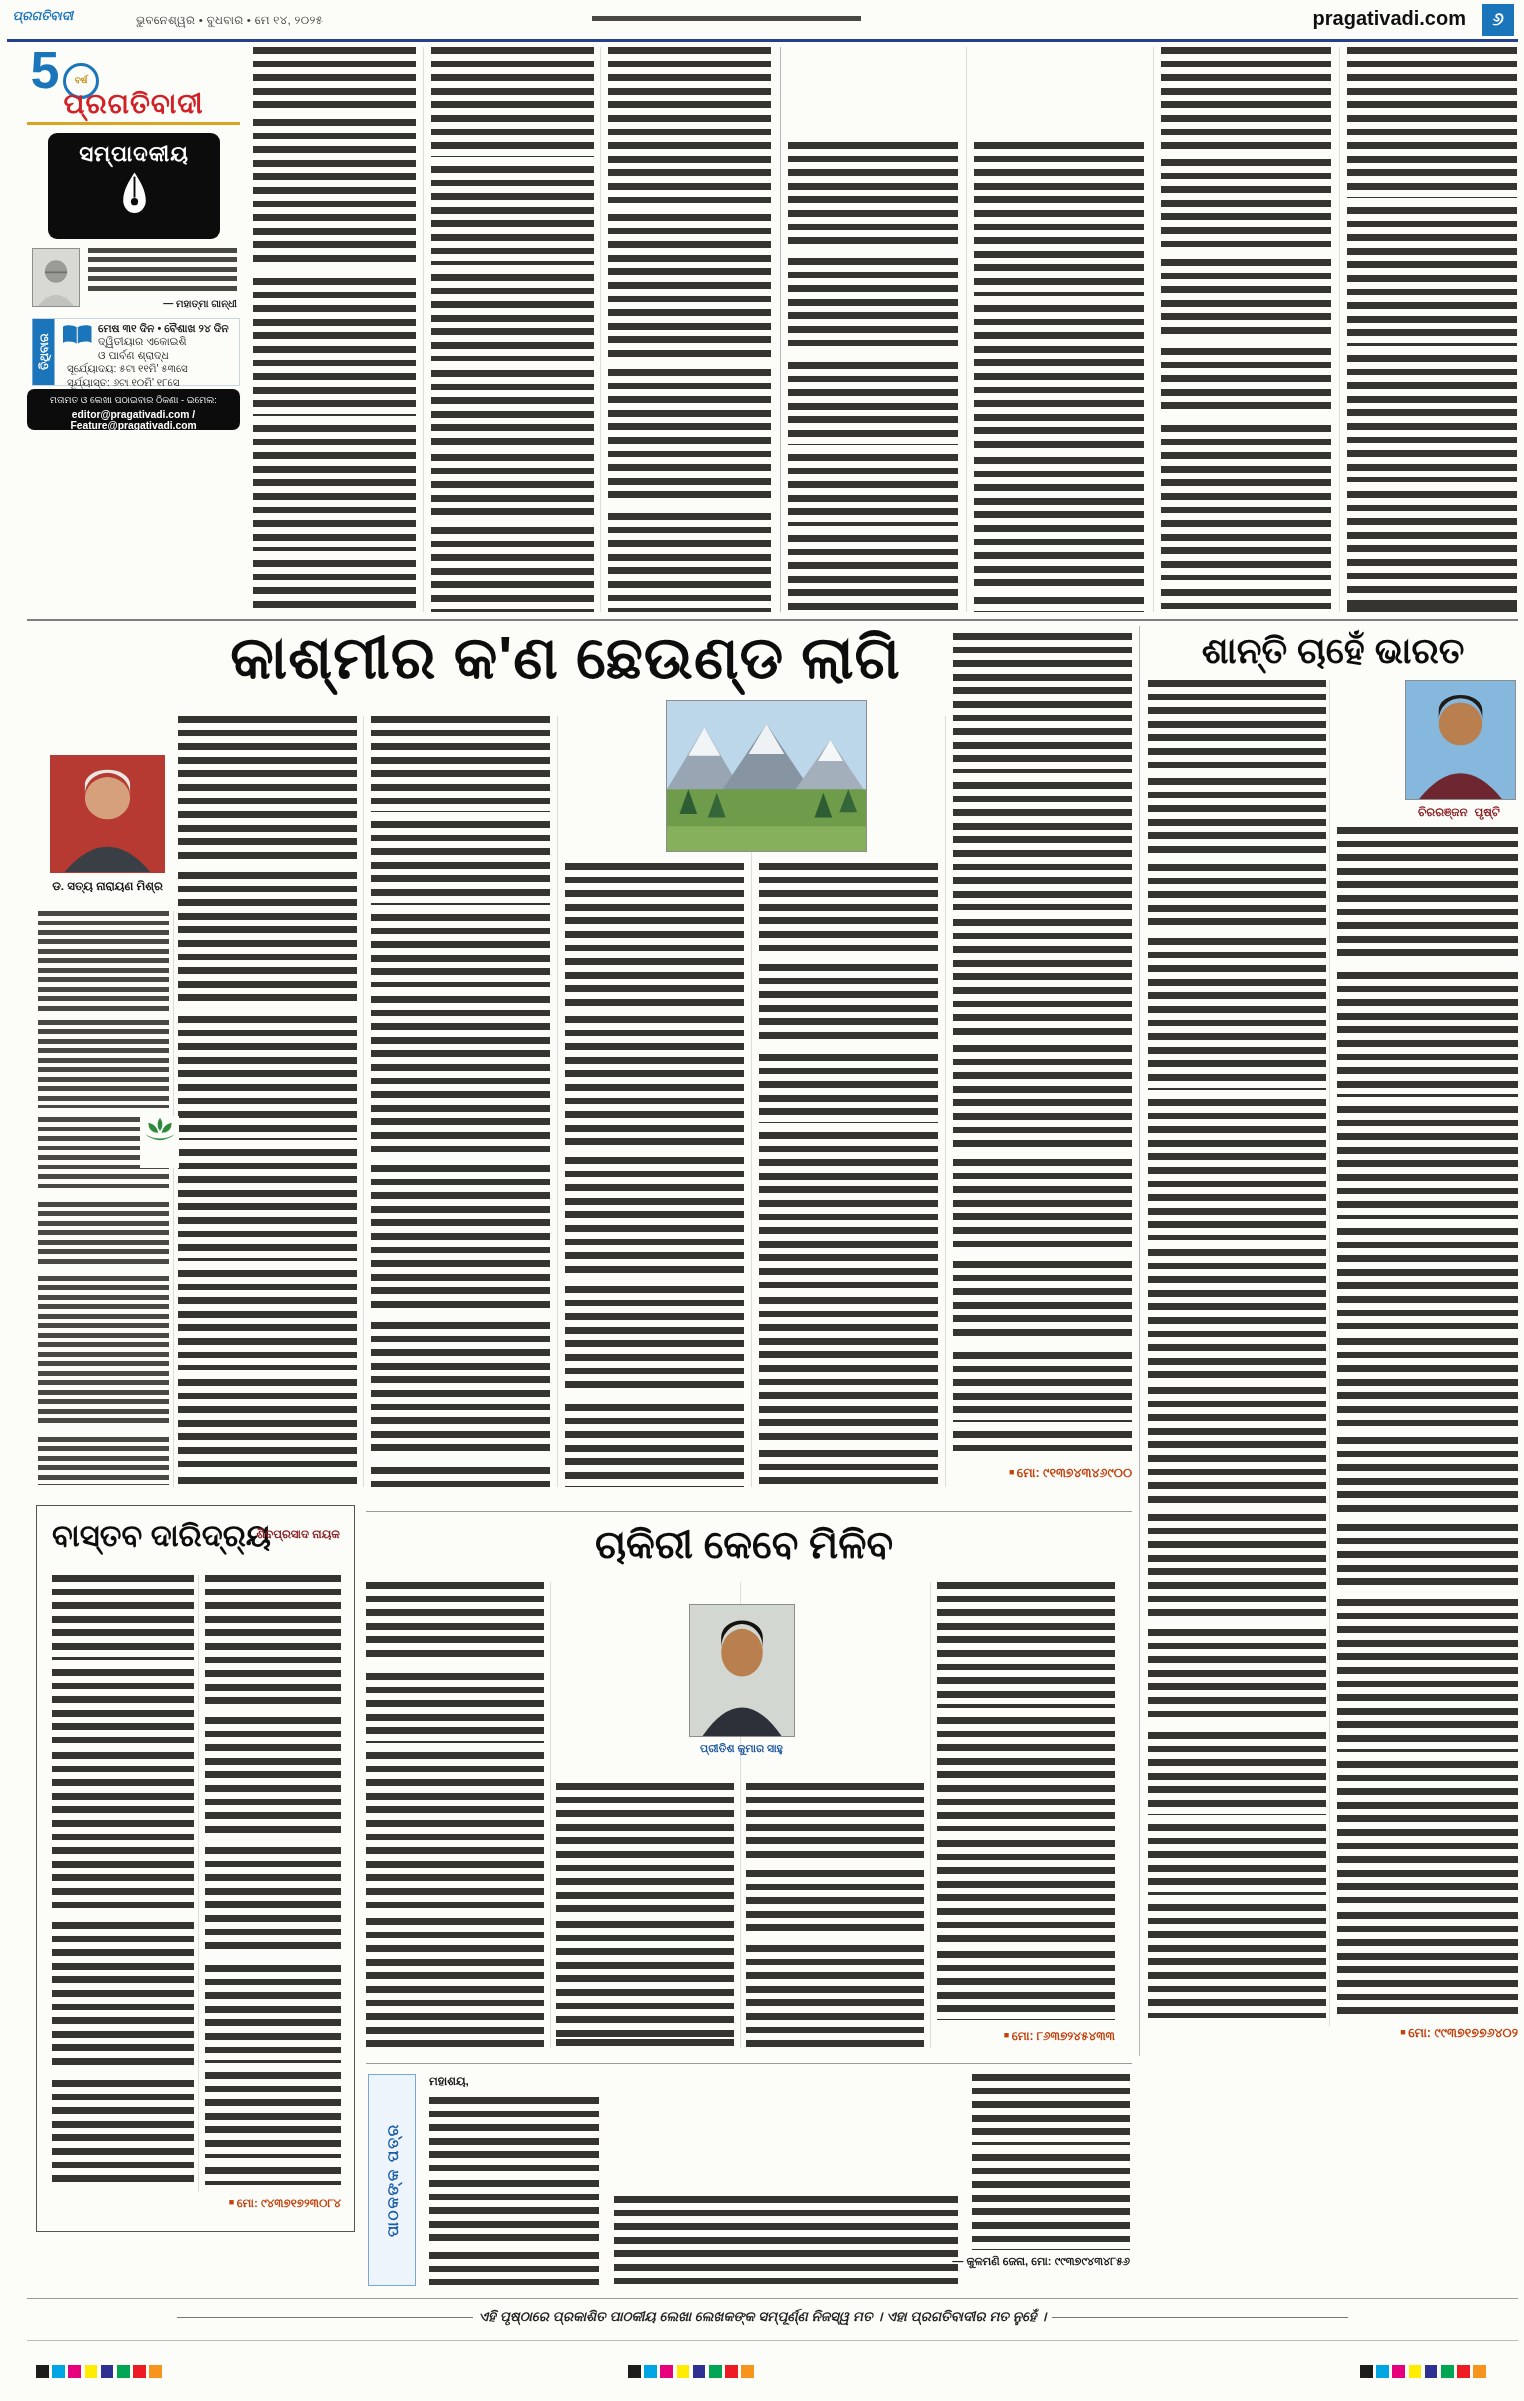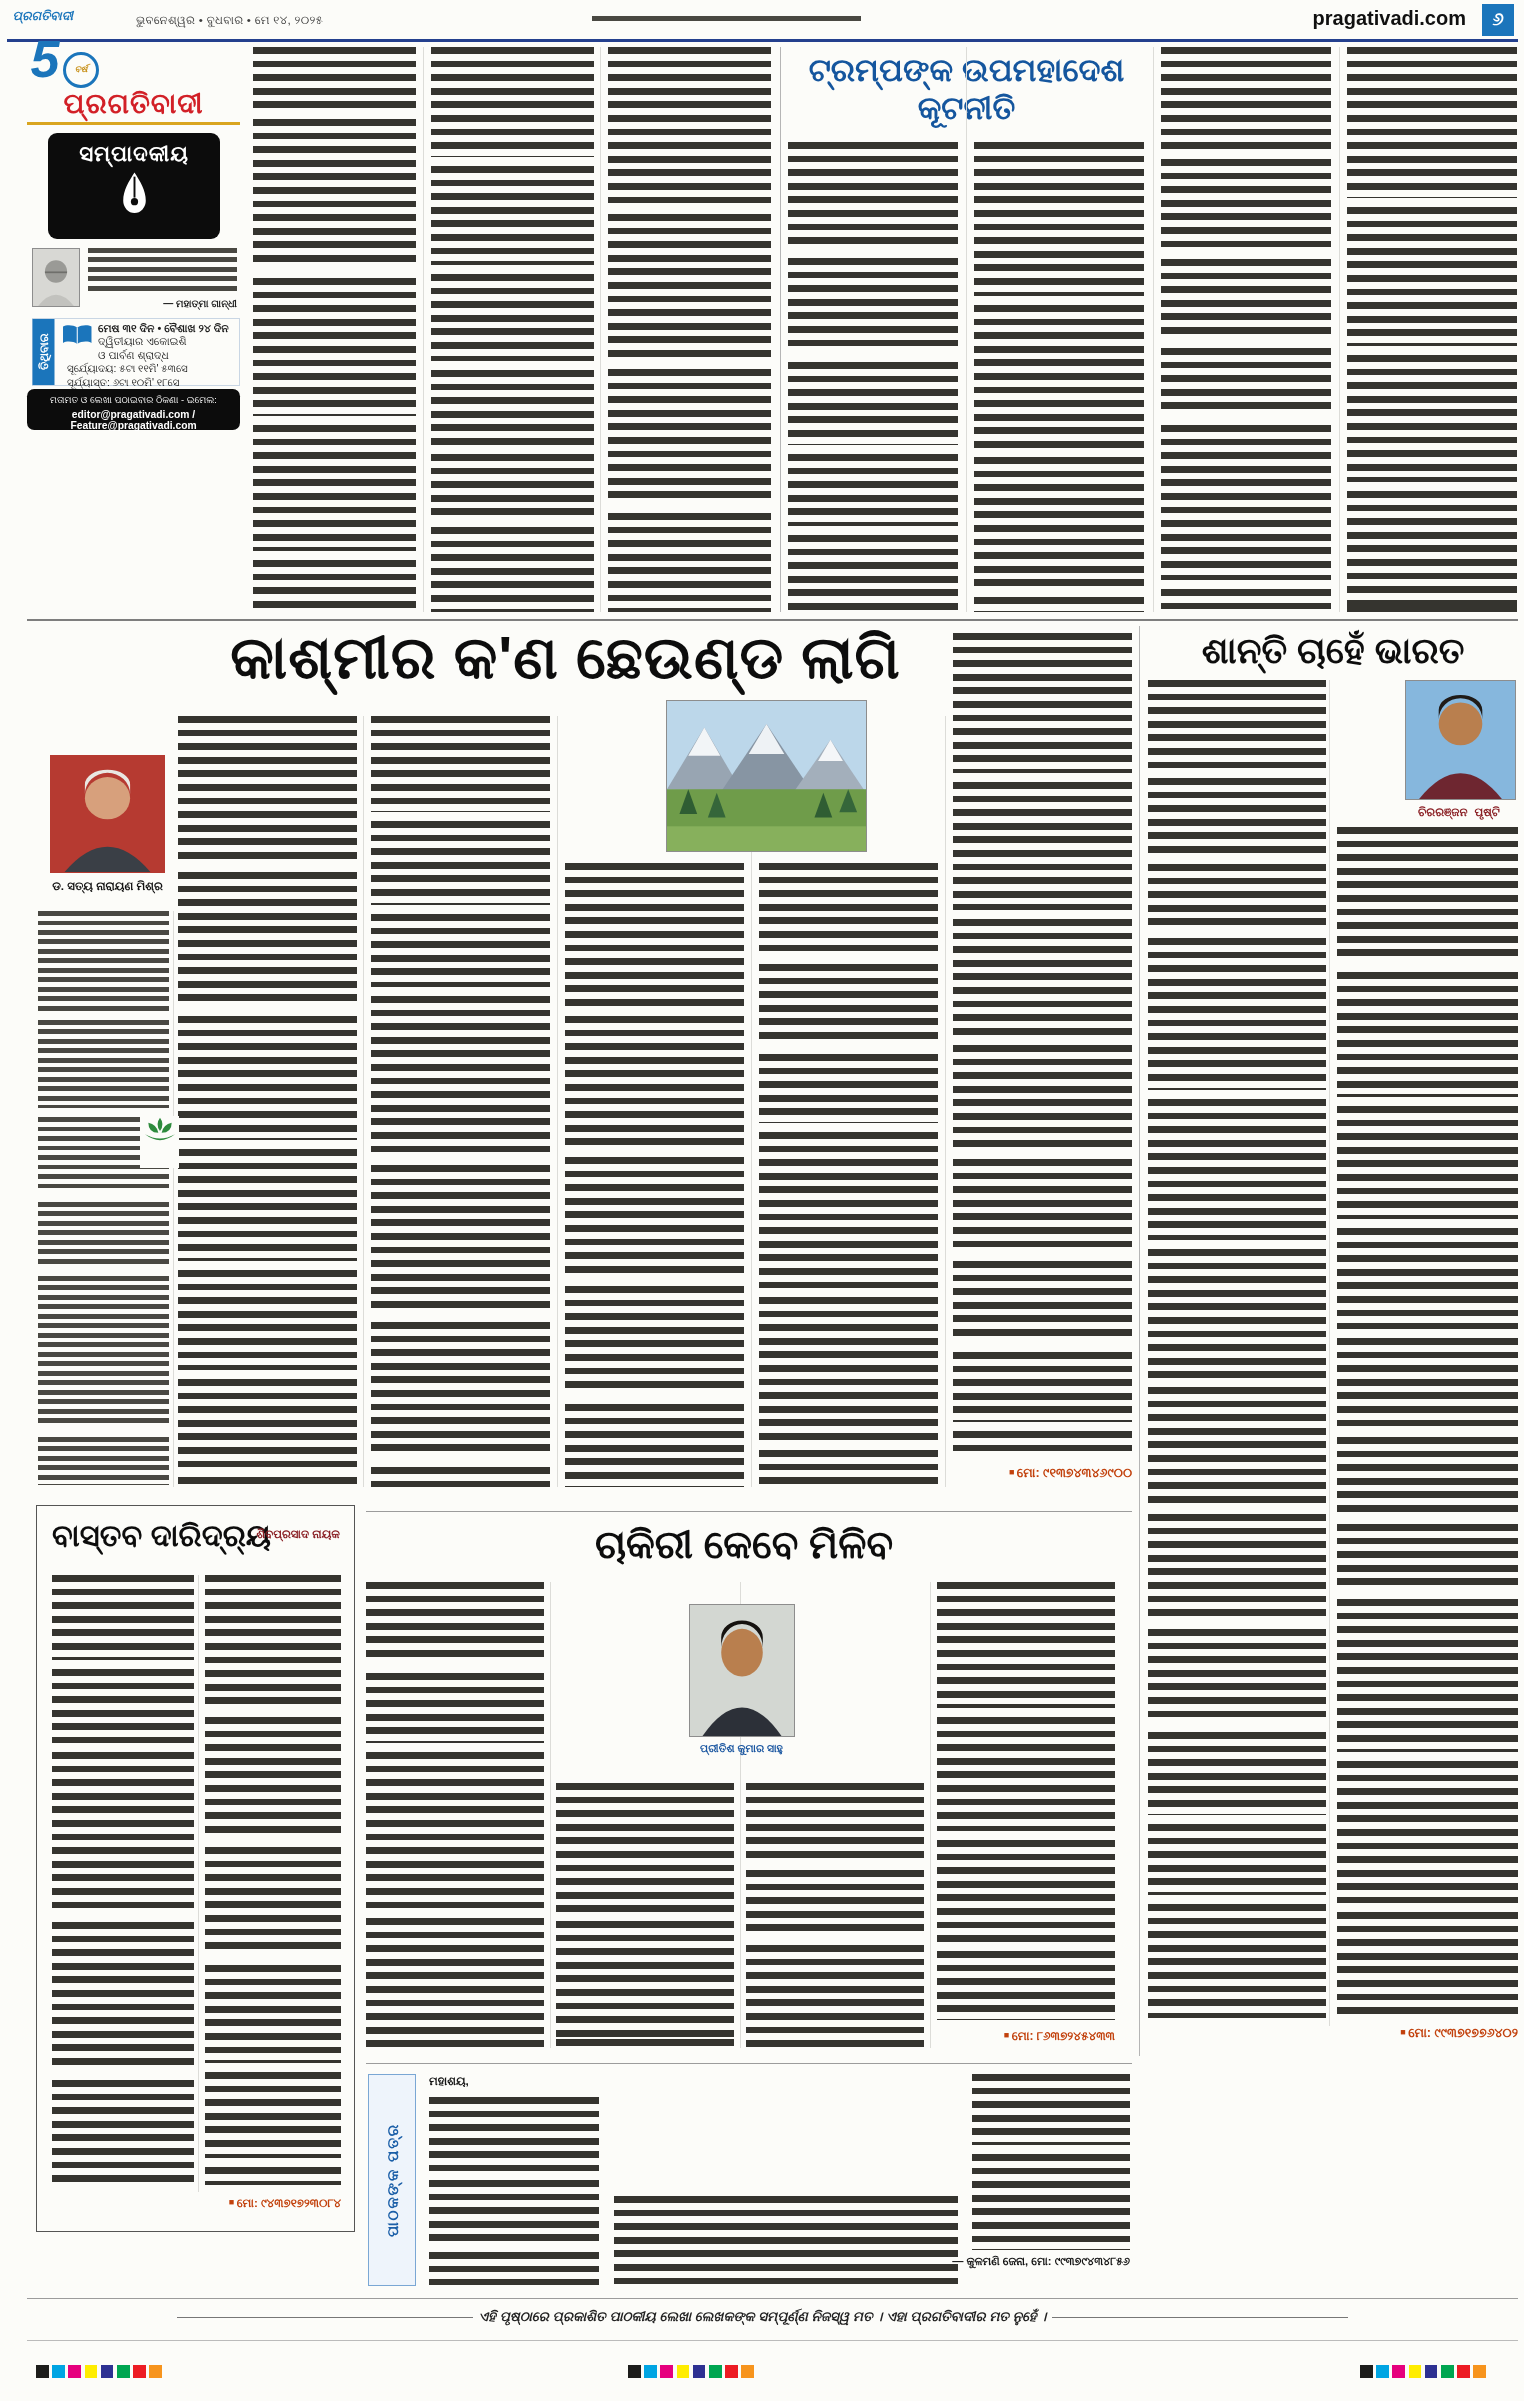--- a/index.html
+++ b/index.html
@@ -68,21 +68,21 @@
 
   <div class="abs" style="left:0;top:0;width:1525px;height:39px;">
     <span class="mini-logo">ପ୍ରଗତିବାଦୀ</span>
     <span class="dateline">ଭୁବନେଶ୍ୱର • ବୁଧବାର • ମେ ୧୪, ୨୦୨୫</span>
     <span class="abs greek small" style="left:592px;top:16px;width:269px;height:7.2px;"></span>
     <span class="site">pragativadi.com</span>
     <span class="pagebox">୬</span>
   </div>
   <div class="abs topline"></div>
 
-  <div class="abs" style="left:30.5px;top:39px;width:213px;height:41px;font-style:italic;">
+  <div class="abs" style="left:30.5px;top:50px;width:213px;height:41px;">
     <span class="five">5</span><span class="ring"><span class="ring-txt">ବର୍ଷ</span></span>
   </div>
   <div class="abs logo-text" style="left:27px;top:88px;width:213px;">ପ୍ରଗତିବାଦୀ</div>
   <div class="abs gold-rule" style="left:27px;top:122px;width:213px;"></div>
 
   <div class="abs ed-badge" style="left:48px;top:133px;width:172px;height:106px;">
     <div class="ed-title">ସମ୍ପାଦକୀୟ</div>
     <svg viewBox="0 0 48 62" width="39" height="50" style="margin-top:3.6px;">
       <path d="M24 2 C31 13 38 24 38 37 A14 15 0 1 1 10 37 C10 24 17 13 24 2 Z" fill="#ffffff"></path>
       <circle cx="24" cy="38" r="4.5" fill="#0c0c0c"></circle>
@@ -155,24 +155,20 @@
       <div class="greek" style="height: 146px;"></div>
       <div style="height: 9px;"></div>
       <div class="greek" style="height: 135px;"></div>
       <div style="height: 9px;"></div>
       <div class="greek" style="height: 100px;"></div>
     </div>
   <div class="vrule-light" style="left:423px;top:47px;height:565px;"></div>
   <div class="vrule-light" style="left:600px;top:47px;height:565px;"></div>
   <div class="vrule" style="left:780px;top:47px;height:565px;"></div>
 
-  <div class="abs h-trump" style="left:788px;top:52px;width:357px;height:81px;">
-    <div>ଟ୍ରମ୍ପଙ୍କ ଉପମହାଦେଶ</div>
-    <div>କୂଟନୀତି</div>
-  </div>
   <div class="abs" style="left: 788px; top: 142px; width: 170px; height: 470px; overflow: hidden;">
       <div class="greek" style="height: 107px;"></div>
       <div style="height: 9px;"></div>
       <div class="greek" style="height: 95px;"></div>
       <div style="height: 9px;"></div>
       <div class="greek" style="height: 83px;"></div>
       <div style="height: 9px;"></div>
       <div class="greek" style="height: 72px;"></div>
       <div style="height: 9px;"></div>
       <div class="greek" style="height: 77px;"></div>

